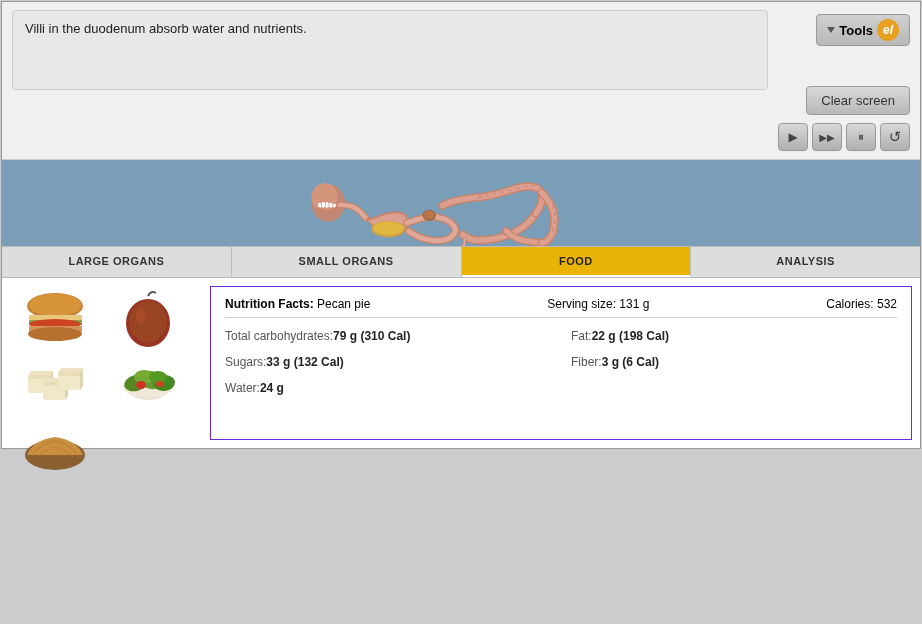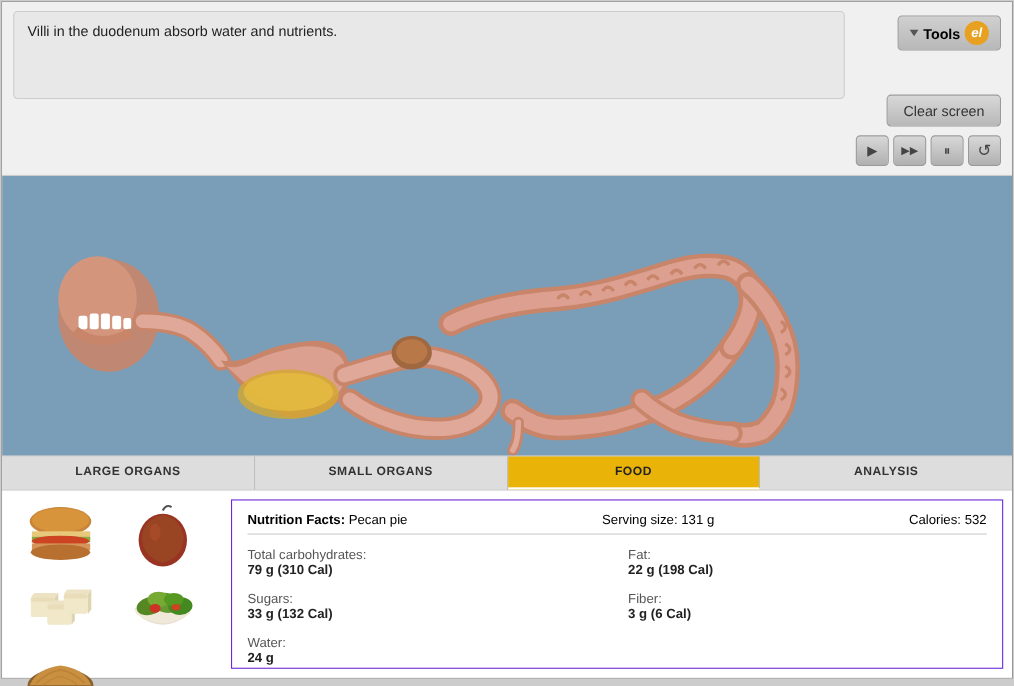--- a/index.html
+++ b/index.html
@@ -7,21 +7,21 @@
       width: 922px;
       height: 624px;
       font-family: Arial, sans-serif;
       font-size: 13px;
       background: #ccc;
       overflow: hidden;
     }
 
     #app {
       width: 920px;
-      height: 616px;
+      height: 448px;
       border: 1px solid #999;
       background: #fff;
       display: flex;
       flex-direction: column;
       margin: 1px;
     }
 
     
     #top-bar {
       display: flex;
@@ -199,21 +199,20 @@
     #nutrition-grid {
       display: grid;
       grid-template-columns: 1fr 1fr;
       gap: 6px 20px;
     }
 
     .nutrition-row {
       display: flex;
       justify-content: flex-start;
       padding: 3px 0;
-      flex-direction: column;
     }
 
     .nutrition-label {
       color: #555;
     }
 
     .nutrition-value {
       color: #222;
       font-weight: bold;
     }

